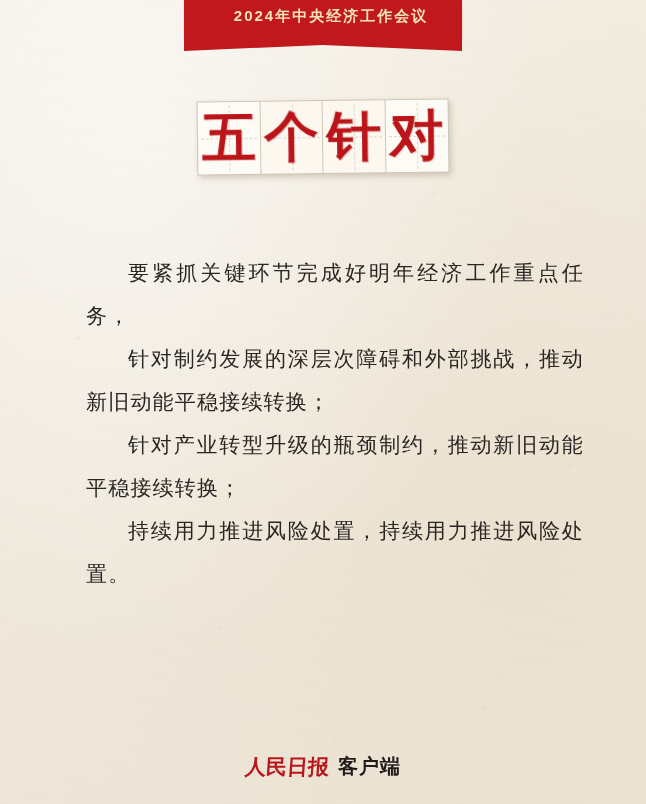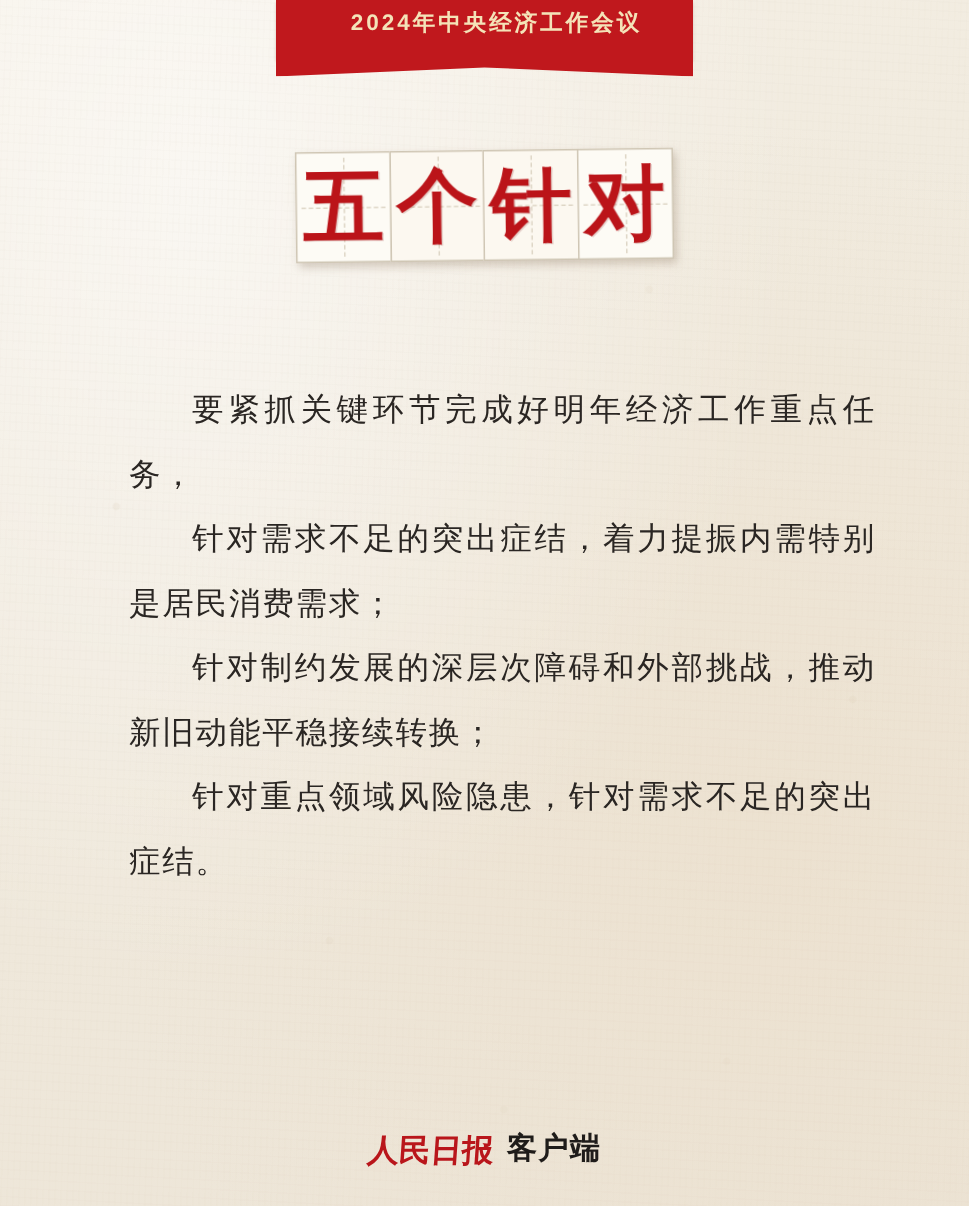--- a/index.html
+++ b/index.html
@@ -223,22 +223,22 @@
       <div class="cell">
         <span class="dash-v"></span>
         <span class="dash-h"></span>
         <span class="big-char">对</span>
       </div>
     </div>
   </div>
 
   <div class="body-text">
     <p class="para">要紧抓关键环节完成好明年经济工作重点任务，</p>
-    <p class="para">针对需求不足的突出症结，着力提振内需特别是居民消费需求；</p>
     <p class="para">针对制约发展的深层次障碍和外部挑战，推动新旧动能平稳接续转换；</p>
-    <p class="para">针对重点领域风险隐患，针对需求不足的突出症结。</p>
+    <p class="para">针对产业转型升级的瓶颈制约，推动新旧动能平稳接续转换；</p>
+    <p class="para">持续用力推进风险处置，持续用力推进风险处置。</p>
   </div>
 
   <div class="footer">
     <span class="rmrb">人民日报</span>
     <span class="kehuduan">客户端</span>
   </div>
 </div>
 
 </body></html>

